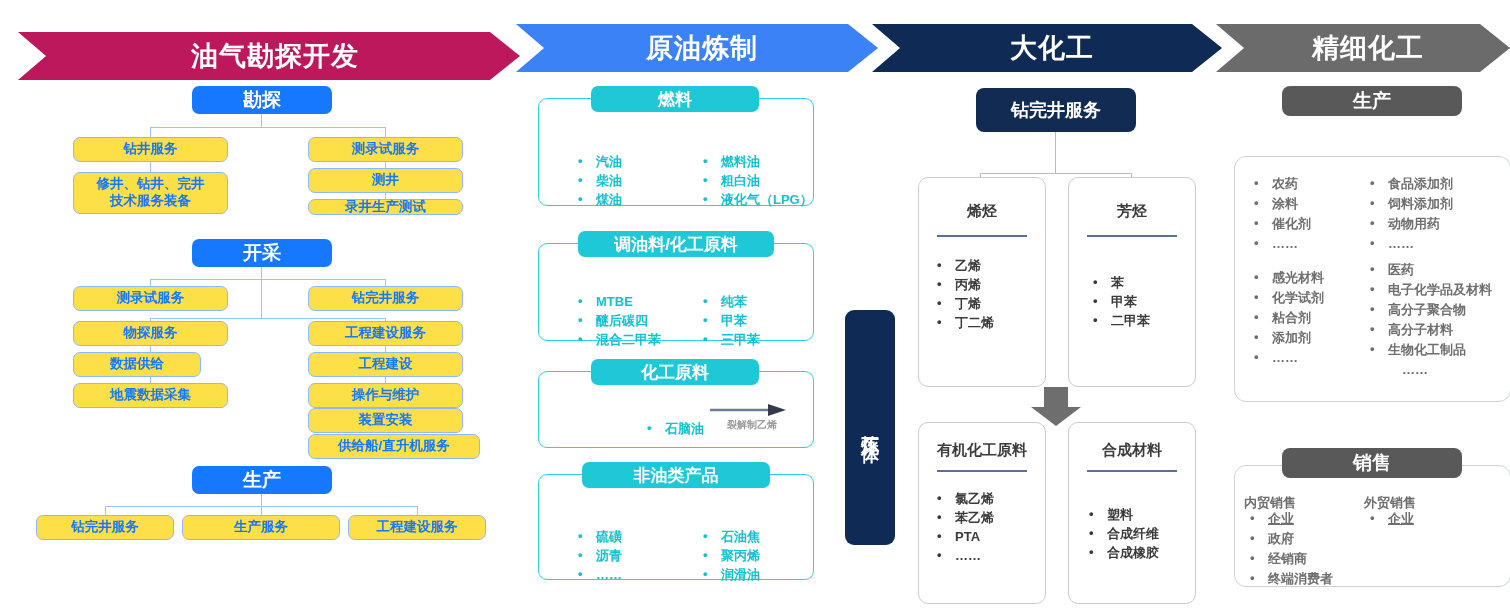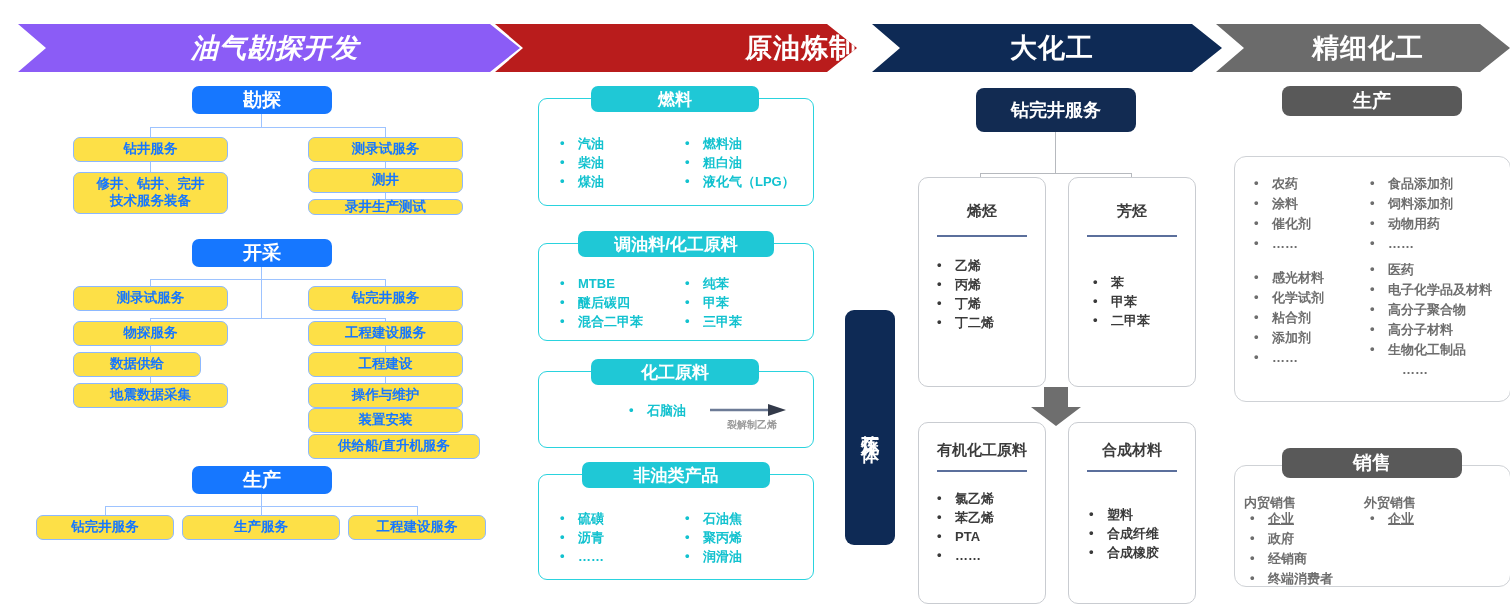--- a/index.html
+++ b/index.html
@@ -12,26 +12,26 @@
   }
   .stage{position:relative;width:1510px;height:616px;}
 
   
   .banner{
     position:absolute;height:48px;line-height:48px;
     color:#fff;font-weight:bold;font-size:27px;text-align:center;
     letter-spacing:1px;
     box-sizing:border-box;
   }
-  .b1{left:18px;top:24px;width:502px;background:#8b5cf6;
+  .b1{left:18px;top:32px;width:502px;background:#be185d;
       clip-path:polygon(0 0, calc(100% - 30px) 0, 100% 50%, calc(100% - 30px) 100%, 0 100%, 28px 50%);
-      padding-left:12px;font-style:italic;}
-  .b2{left:495px;top:24px;width:362px;background:#b91c1c;
+      padding-left:12px;}
+  .b2{left:516px;top:24px;width:362px;background:#3b82f6;
       clip-path:polygon(0 0, calc(100% - 30px) 0, 100% 50%, calc(100% - 30px) 100%, 0 100%, 28px 50%);
-      padding-left:10px;text-align:right;}
+      padding-left:10px;}
   .b3{left:872px;top:24px;width:350px;background:#0e2a55;
       clip-path:polygon(0 0, calc(100% - 30px) 0, 100% 50%, calc(100% - 30px) 100%, 0 100%, 28px 50%);
       padding-left:10px;}
   .b4{left:1216px;top:24px;width:294px;background:#6b6b6b;
       clip-path:polygon(0 0, calc(100% - 30px) 0, 100% 50%, calc(100% - 30px) 100%, 0 100%, 28px 50%);
       padding-left:10px;}
 
   
   .abs{position:absolute;box-sizing:border-box;}
 
@@ -59,21 +59,21 @@
   .cap-cyan{
     position:absolute;background:#1fc8d6;color:#fff;border-radius:7px;
     font-weight:bold;font-size:17px;text-align:center;
     display:flex;align-items:center;justify-content:center;z-index:3;
   }
   .lst-cyan{
     position:absolute;color:#12c2cf;font-weight:bold;font-size:13px;line-height:19px;
   }
   .lst-cyan li{list-style:none;position:relative;padding-left:22px;white-space:nowrap;}
   .lst-cyan li:before{content:"\2022";position:absolute;left:4px;top:-1px;font-size:13px;}
-  .lst-cyan ul{margin:0;padding:0;}
+  .lst-cyan ul{margin:18px;padding:0;}
 
   
   .vbar{
     position:absolute;background:#0e2a55;color:#fff;border-radius:9px;
     font-weight:bold;font-size:18px;
     display:flex;align-items:center;justify-content:center;
     writing-mode:vertical-rl;letter-spacing:4px;
   }
 
   

